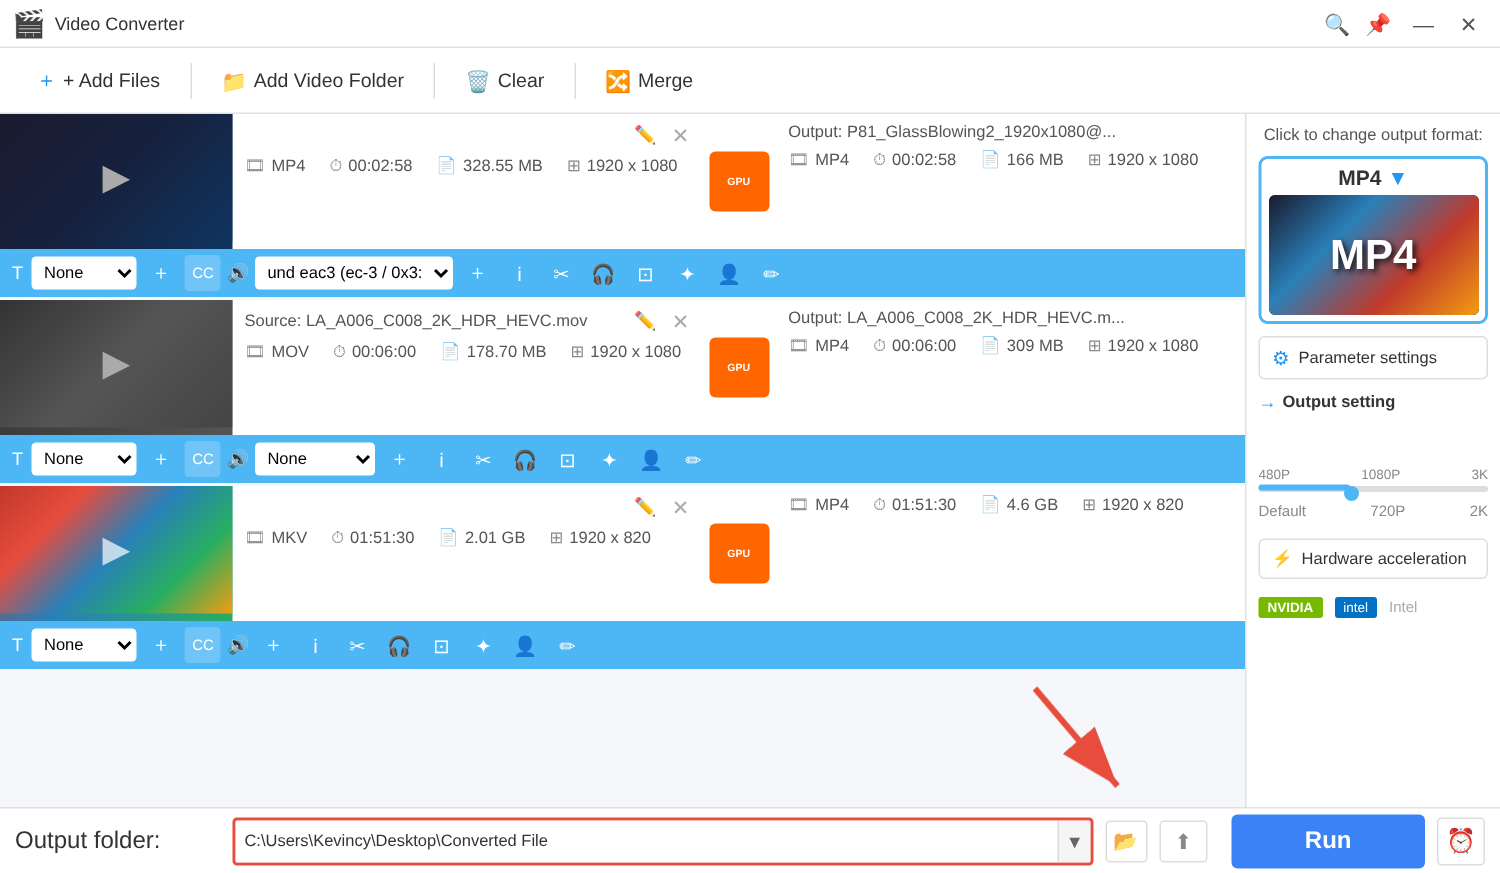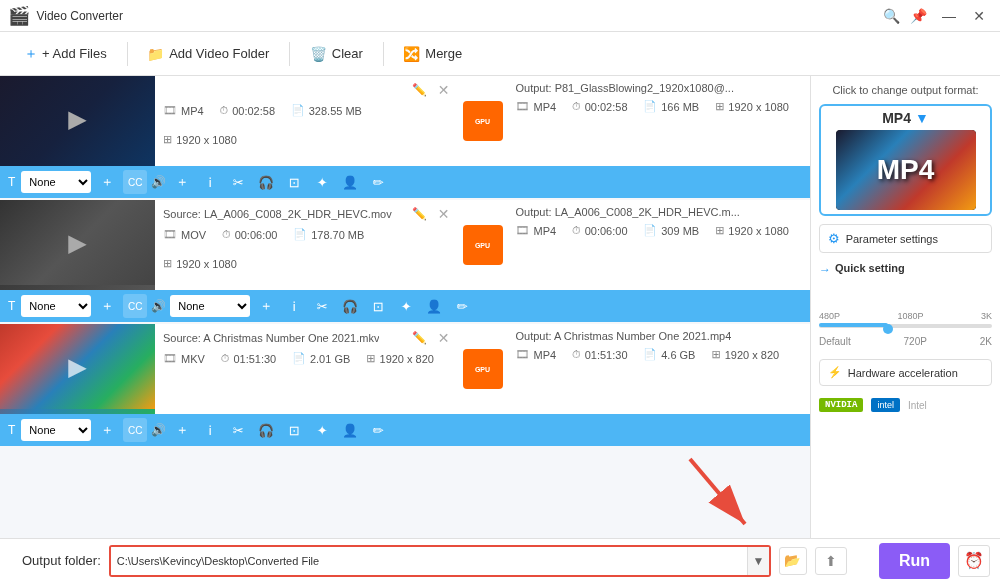--- a/index.html
+++ b/index.html
@@ -49,42 +49,42 @@
     .gpu-badge { width: 40px; height: 40px; background: #ff6600; border-radius: 4px; display: flex; align-items: center; justify-content: center; color: white; font-size: 9px; font-weight: bold; flex-direction: column; }
 
     .file-output { flex: 1; padding: 6px 8px; }
 
     
     .control-bar { background: #4db6f5; display: flex; align-items: center; padding: 4px 8px; gap: 4px; height: 32px; }
     .control-btn { width: 24px; height: 24px; border: none; background: transparent; cursor: pointer; color: #fff; display: flex; align-items: center; justify-content: center; font-size: 13px; }
     .ctrl-select { height: 22px; border: none; border-radius: 3px; background: #fff; font-size: 11px; padding: 0 4px; min-width: 70px; }
 
     
-    .right-panel { width: 190px; background: #fff; border-left: 1px solid #e0e0e0; padding: 8px; display: flex; flex-direction: column; gap: 8px; }
+    .right-panel { width: 170px; background: #fff; border-left: 1px solid #e0e0e0; padding: 8px; display: flex; flex-direction: column; gap: 8px; }
     .format-label { font-size: 11px; color: #555; text-align: center; cursor: pointer; }
     .format-box { border: 2px solid #4db6f5; border-radius: 6px; padding: 4px; display: flex; flex-direction: column; align-items: center; }
     .format-name { font-size: 14px; font-weight: bold; color: #333; display: flex; align-items: center; gap: 4px; }
     .format-thumb { width: 140px; height: 80px; border-radius: 4px; overflow: hidden; background: #222; margin-top: 4px; }
     .param-btn { display: flex; align-items: center; gap: 6px; padding: 6px 8px; border: 1px solid #ddd; border-radius: 4px; cursor: pointer; font-size: 11px; color: #333; background: #fff; }
     .quick-setting { font-size: 11px; color: #333; font-weight: bold; }
     .quality-slider-wrap { padding: 4px 0; margin-top: 32px; }
     .hw-accel-btn { display: flex; align-items: center; gap: 6px; padding: 6px 8px; border: 1px solid #ddd; border-radius: 4px; cursor: pointer; font-size: 11px; color: #333; background: #fff; }
     .nvidia-row { display: flex; align-items: center; gap: 8px; padding: 4px 0; }
-    .nvidia-badge { background: #76b900; color: #fff; font-size: 9px; font-weight: bold; padding: 2px 6px; border-radius: 2px; font-family: Liberation Mono, monospace; }
+    .nvidia-badge { background: #76b900; color: #fff; font-size: 9px; font-weight: bold; padding: 2px 6px; border-radius: 2px; }
     .intel-badge { background: #0071c5; color: #fff; font-size: 9px; padding: 2px 6px; border-radius: 2px; }
 
     
     .bottom-bar { height: 44px; background: #fff; border-top: 1px solid #e0e0e0; display: flex; align-items: center; padding: 0 10px; gap: 8px; }
-    .output-label { font-size: 13px; color: #333; white-space: nowrap; margin-left: 12px; }
-    .output-input-wrap { flex: 1; display: flex; align-items: center; border: 2px solid #e74c3c; border-radius: 3px; overflow: hidden; }
+    .output-label { font-size: 16px; color: #333; white-space: nowrap; }
+    .output-input-wrap { flex: 1; display: flex; align-items: center; border: 2px solid #e74c3c; border-radius: 3px; overflow: hidden; margin-left: 40px; }
     .output-input { flex: 1; height: 28px; border: none; outline: none; padding: 0 6px; font-size: 11px; color: #333; }
     .output-dropdown { width: 22px; height: 28px; border: none; border-left: 1px solid #ddd; background: #f5f5f5; cursor: pointer; display: flex; align-items: center; justify-content: center; color: #666; }
     .folder-btn { width: 28px; height: 28px; border: 1px solid #ddd; background: #fff; cursor: pointer; border-radius: 3px; display: flex; align-items: center; justify-content: center; color: #888; }
     .export-btn { width: 32px; height: 28px; border: 1px solid #ddd; background: #fff; cursor: pointer; border-radius: 3px; display: flex; align-items: center; justify-content: center; color: #888; font-size: 14px; }
-    .run-btn { background: #8b5cf6; color: white; border: none; border-radius: 4px; padding: 0 20px; height: 36px; font-size: 16px; font-weight: bold; cursor: pointer; margin-left: 24px; }
+    .run-btn { background: #3b82f6; color: white; border: none; border-radius: 4px; padding: 0 49px; height: 36px; font-size: 16px; font-weight: bold; cursor: pointer; margin-left: 8px; }
     .alarm-btn { width: 32px; height: 32px; border: 1px solid #ddd; background: #fff; cursor: pointer; border-radius: 3px; display: flex; align-items: center; justify-content: center; color: #888; font-size: 16px; }
 
     
     .file-list::-webkit-scrollbar { width: 6px; }
     .file-list::-webkit-scrollbar-track { background: #f0f0f0; }
     .file-list::-webkit-scrollbar-thumb { background: #ccc; border-radius: 3px; }
   </style>
 </head>
 <body>
 
@@ -188,20 +188,23 @@
         </div>
       </div>
       <div class="control-bar">
         <span style="color:#fff;font-size:12px;margin-right:2px;">T</span>
         <select class="ctrl-select">
           <option>None</option>
         </select>
         <button class="control-btn">＋</button>
         <button class="control-btn" style="font-size:10px;background:rgba(255,255,255,0.2);border-radius:3px;">CC</button>
         <span style="color:#fff;font-size:12px;">🔊</span>
+        <select class="ctrl-select" style="min-width:130px;">
+          <option>und eac3 (ec-3 / 0x3:</option>
+        </select>
         <button class="control-btn">＋</button>
         <button class="control-btn">ℹ</button>
         <button class="control-btn">✂</button>
         <button class="control-btn">🎧</button>
         <button class="control-btn">⊡</button>
         <button class="control-btn">✦</button>
         <button class="control-btn">👤</button>
         <button class="control-btn">✏</button>
       </div>
     </div>
@@ -291,21 +294,20 @@
 
     <div class="file-item">
       <div class="file-row">
         <div class="file-thumb thumb-3">
           <div style="width:100%;height:85px;background:linear-gradient(135deg,#c0392b,#e74c3c,#2980b9,#27ae60,#f39c12);display:flex;align-items:center;justify-content:center;">
             <span style="color:rgba(255,255,255,0.7);font-size:24px;">▶</span>
           </div>
         </div>
         <div class="file-info">
           <div class="file-source-row">
-            <span class="file-source-label">Source: A Christmas Number One 2021.mkv</span>
             <span class="file-edit-icon">✏️</span>
             <span class="file-close-icon">✕</span>
           </div>
           <div class="file-details">
             <div class="file-detail">
               <span class="detail-icon">🎞</span>
               <span>MKV</span>
             </div>
             <div class="file-detail">
               <span class="detail-icon">⏱</span>
@@ -320,23 +322,20 @@
               <span>1920 x 820</span>
             </div>
           </div>
         </div>
         <div class="file-arrow">
           <div class="gpu-badge">
             <span style="font-size:7px;font-weight:bold;">GPU</span>
           </div>
         </div>
         <div class="file-output">
-          <div class="file-source-row">
-            <span class="file-source-label">Output: A Christmas Number One 2021.mp4</span>
-          </div>
           <div class="file-details">
             <div class="file-detail">
               <span class="detail-icon">🎞</span>
               <span>MP4</span>
             </div>
             <div class="file-detail">
               <span class="detail-icon">⏱</span>
               <span>01:51:30</span>
             </div>
             <div class="file-detail">
@@ -384,21 +383,21 @@
         </div>
       </div>
     </div>
     <button class="param-btn">
       <span style="color:#2196F3;font-size:13px;">⚙</span>
       <span>Parameter settings</span>
     </button>
     <div>
       <div style="display:flex;align-items:center;gap:4px;margin-bottom:4px;">
         <span style="color:#2196F3;font-size:12px;">→</span>
-        <span class="quick-setting">Quick setting</span>
+        <span class="quick-setting">Output setting</span>
       </div>
       <div class="quality-slider-wrap">
         <div style="display:flex;justify-content:space-between;font-size:9px;color:#888;margin-bottom:2px;">
           <span>480P</span>
           <span>1080P</span>
           <span>3K</span>
         </div>
         <div style="position:relative;height:10px;">
           <div style="width:100%;height:4px;background:#ddd;border-radius:2px;margin-top:3px;"></div>
           <div style="width:40%;height:4px;background:#4db6f5;border-radius:2px;margin-top:-4px;position:absolute;top:3px;left:0;"></div>

